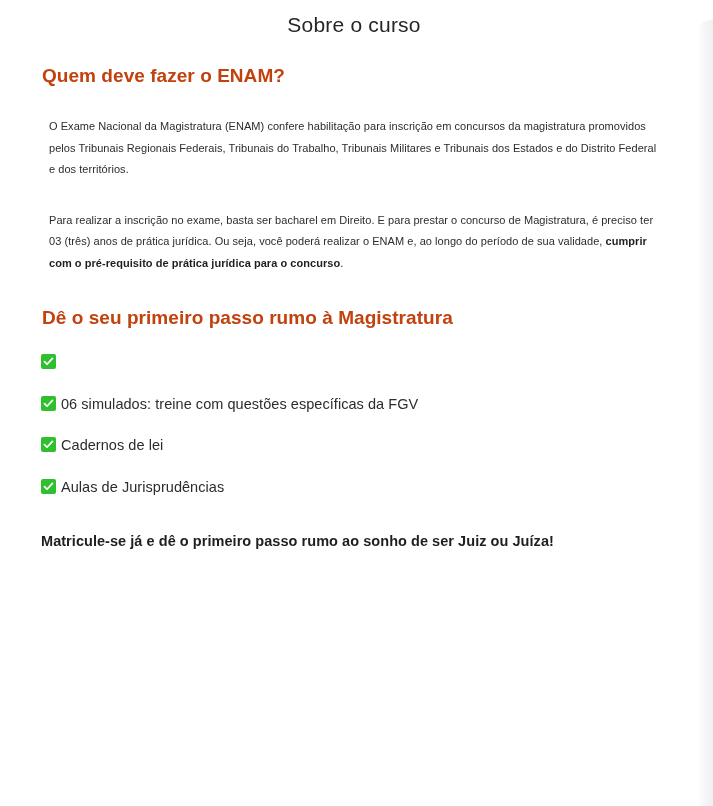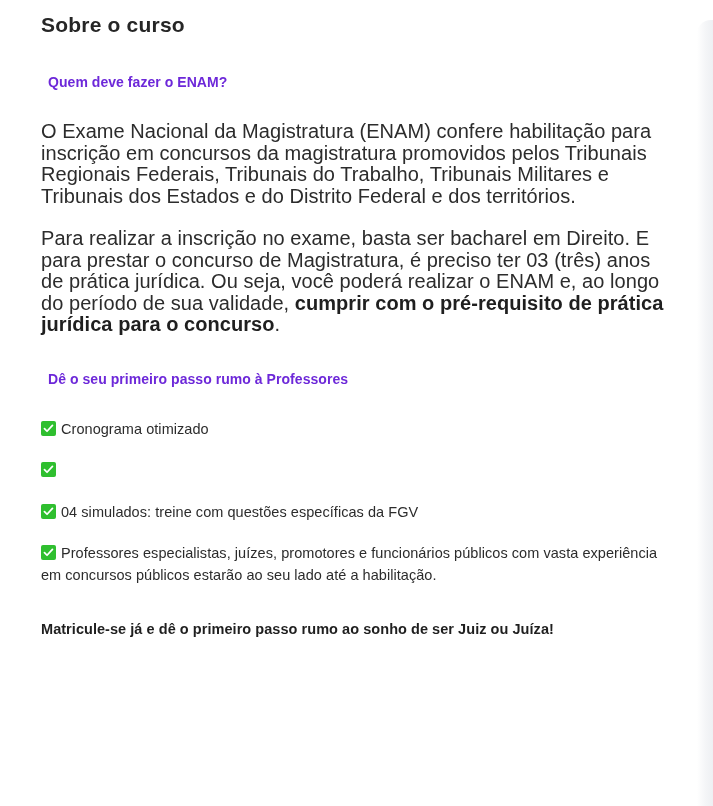--- a/index.html
+++ b/index.html
@@ -40,45 +40,46 @@
 
   #content {
     position: relative;
     padding: 0 46px 0 41px;
     box-sizing: border-box;
     width: 713px;
   }
 
   .page-title {
     font-size: 21px;
-    font-weight: 700;
+    font-weight: 400;
     color: #262626;
     letter-spacing: 0.2px;
     margin: 0;
     padding-top: 11px;
     line-height: 28px;
+    text-align: center;
   }
 
   .sub-heading {
-    font-size: 14px;
+    font-size: 19px;
     font-weight: 700;
-    color: #6d28d9;
-    margin: 7px;
+    color: #c2410c;
+    margin: 1px;
     line-height: 20px;
     letter-spacing: 0.05px;
   }
 
   .sub-heading.first { padding-top: 26px; }
 
   p.body {
-    font-size: 20px;
+    font-size: 11px;
     font-weight: 400;
     line-height: 21.5px;
     color: #2c2c2c;
-    margin: 0;
+    margin: 8px;
     letter-spacing: 0.05px;
   }
 
   .gap-21 { padding-top: 21px; }
   .gap-22 { padding-top: 22px; }
   .gap-26 { padding-top: 26px; }
 
   b, strong { font-weight: 700; color: #1f1f1f; }
 
   
@@ -137,34 +138,34 @@
   <div id="content">
 
     <h1 class="page-title">Sobre o curso</h1>
 
     <h2 class="sub-heading first">Quem deve fazer o ENAM?</h2>
 
     <p class="body gap-22">O Exame Nacional da Magistratura (ENAM) confere habilitação para inscrição em concursos da magistratura promovidos pelos Tribunais Regionais Federais, Tribunais do Trabalho, Tribunais Militares e Tribunais dos Estados e do Distrito Federal e dos territórios.</p>
 
     <p class="body gap-21"><span>Para realizar a inscrição no exame, basta ser bacharel em Direito. E para prestar o concurso de Magistratura, é preciso ter 03 (três) anos de prática jurídica. Ou seja, você poderá realizar o ENAM e, ao longo do período de sua validade, </span><b>cumprir com o pré-requisito de prática jurídica para o concurso</b><span>.</span></p>
 
-    <h2 class="sub-heading gap-26">Dê o seu primeiro passo rumo à Professores</h2>
+    <h2 class="sub-heading gap-26">Dê o seu primeiro passo rumo à Magistratura</h2>
 
 
     <ul class="feature-list" id="feature-list">
         <li class="feature-item"><span class="check-icon"><svg viewBox="0 0 12 12" aria-hidden="true">
               <path d="M1.6 6.2 L4.4 9.0 L10.3 2.6" fill="none" stroke="#ffffff" stroke-width="1.9" stroke-linecap="round" stroke-linejoin="round"></path>
-            </svg></span><span>Cronograma otimizado</span></li>
-        <li class="feature-item"><span class="check-icon"><svg viewBox="0 0 12 12" aria-hidden="true">
-              <path d="M1.6 6.2 L4.4 9.0 L10.3 2.6" fill="none" stroke="#ffffff" stroke-width="1.9" stroke-linecap="round" stroke-linejoin="round"></path>
             </svg></span></li>
         <li class="feature-item"><span class="check-icon"><svg viewBox="0 0 12 12" aria-hidden="true">
               <path d="M1.6 6.2 L4.4 9.0 L10.3 2.6" fill="none" stroke="#ffffff" stroke-width="1.9" stroke-linecap="round" stroke-linejoin="round"></path>
-            </svg></span><span>04 simulados: treine com questões específicas da FGV</span></li>
+            </svg></span><span>06 simulados: treine com questões específicas da FGV</span></li>
         <li class="feature-item"><span class="check-icon"><svg viewBox="0 0 12 12" aria-hidden="true">
               <path d="M1.6 6.2 L4.4 9.0 L10.3 2.6" fill="none" stroke="#ffffff" stroke-width="1.9" stroke-linecap="round" stroke-linejoin="round"></path>
-            </svg></span><span>Professores especialistas, juízes, promotores e funcionários públicos com vasta experiência em concursos públicos estarão ao seu lado até a habilitação.</span></li>
+            </svg></span><span>Cadernos de lei</span></li>
+        <li class="feature-item"><span class="check-icon"><svg viewBox="0 0 12 12" aria-hidden="true">
+              <path d="M1.6 6.2 L4.4 9.0 L10.3 2.6" fill="none" stroke="#ffffff" stroke-width="1.9" stroke-linecap="round" stroke-linejoin="round"></path>
+            </svg></span><span>Aulas de Jurisprudências</span></li>
       </ul>
 
     <p class="closing">Matricule-se já e dê o primeiro passo rumo ao sonho de ser Juiz ou Juíza!</p>
 
   </div>
 </div>
 
 </body></html>

